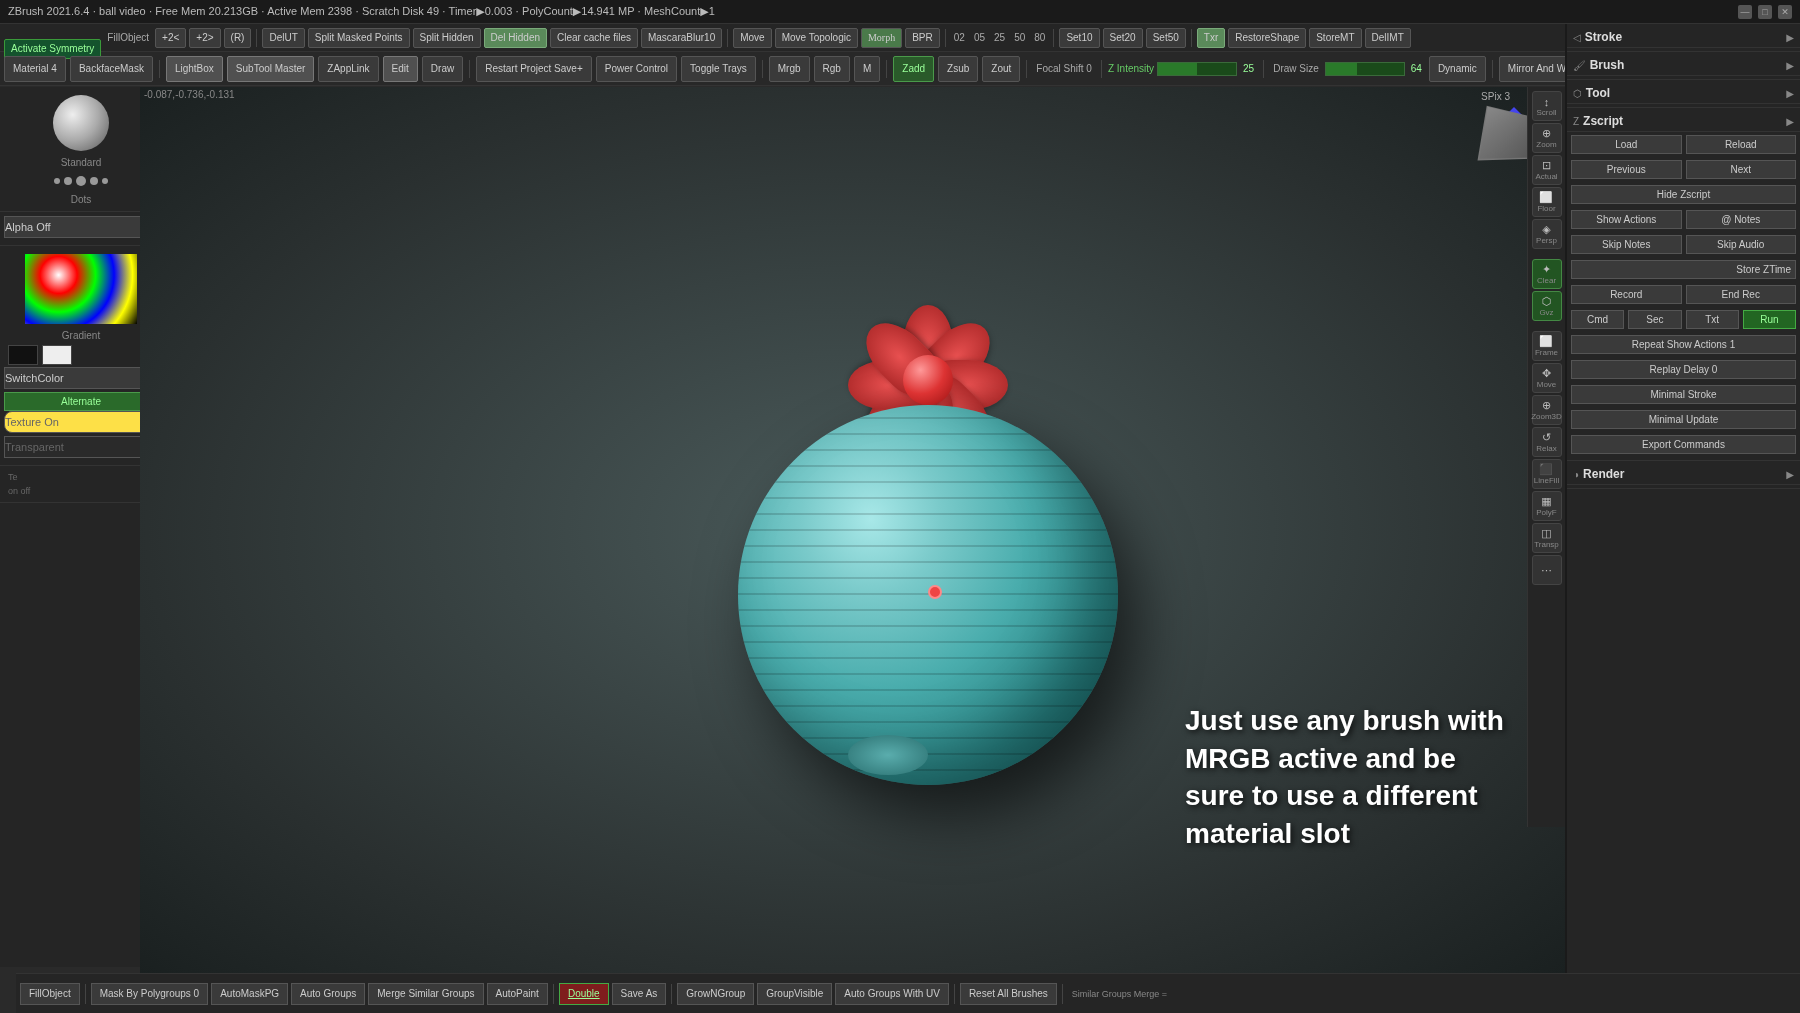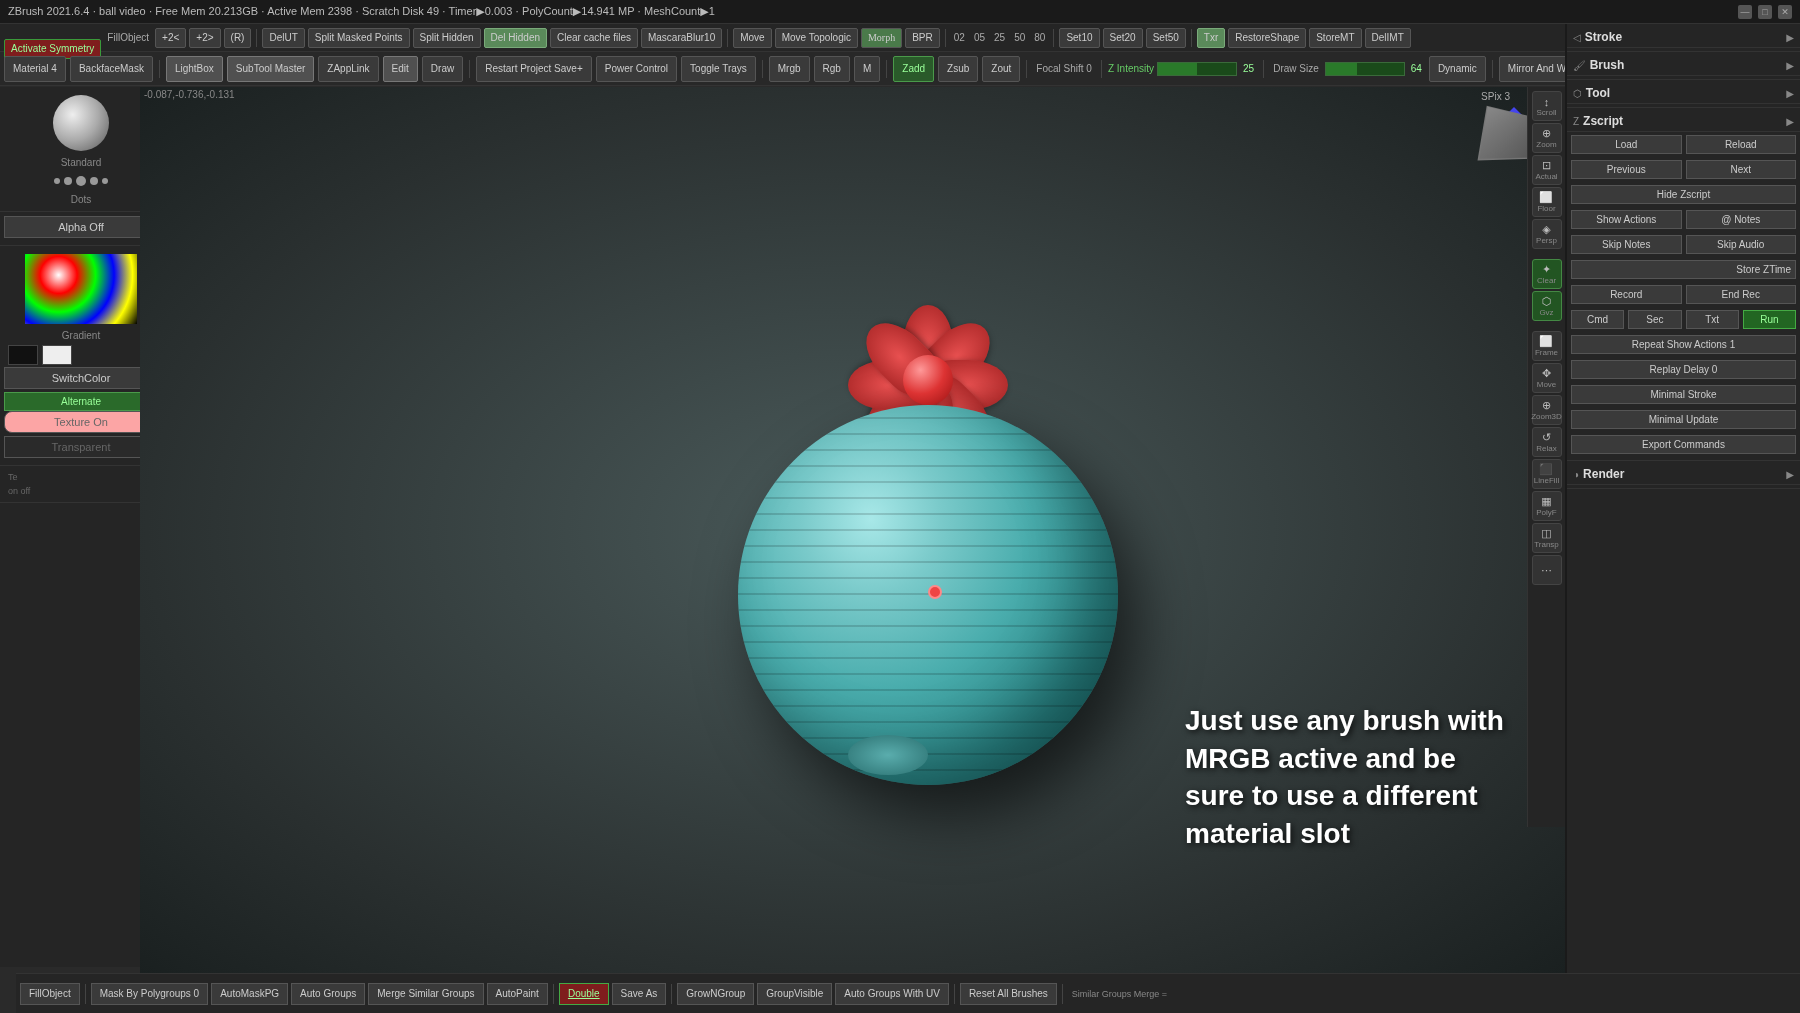--- a/index.html
+++ b/index.html
@@ -53,21 +53,21 @@
       padding: 0 6px;
       background: #3a3a3a;
       border: 1px solid #555;
       color: #ccc;
       font-size: 10px;
       cursor: pointer;
       border-radius: 2px;
       white-space: nowrap;
       display: flex; align-items: center;
     }
-    .tb-btn.green { background: #7f1d1d; border-color: #3a9a3a; color: #9f9; margin-top: 22px; }
+    .tb-btn.green { background: #14532d; border-color: #3a9a3a; color: #9f9; margin-top: 22px; }
     .tb-btn.highlight { background: #5a8a5a; border-color: #7aaa7a; }
     .tb-btn.active { background: #4a7a4a; font-family: Liberation Serif, serif; }
     .tb-sep { width: 1px; height: 18px; background: #444; margin: 0 2px; }
     .tb-label { color: #aaa; font-size: 10px; padding: 0 3px; white-space: nowrap; }
 
     
     #toolbar2 {
       width: 100%;
       height: 34px;
       background: #282828;
@@ -130,21 +130,21 @@
       padding: 2px 0;
     }
     .lp-large-btn {
       width: 100%;
       padding: 4px 0;
       background: #3a3a3a;
       border: 1px solid #555;
       color: #ccc;
       font-size: 11px;
       cursor: pointer;
-      text-align: center;
+      text-align: left;
       margin-bottom: 3px;
     }
     .lp-swatch {
       width: 60px; height: 60px;
       border-radius: 50%;
       background: radial-gradient(circle at 35% 35%, #eee 0%, #888 40%, #444 100%);
       margin: 4px auto;
     }
     .lp-swatch.red-matcap {
       background: radial-gradient(circle at 35% 35%, #faa 0%, #a33 40%, #500 100%);
@@ -556,21 +556,21 @@
   </div>
   <div class="lp-section">
     <div class="color-gradient" style="width:112px;height:70px;margin:4px auto;background:radial-gradient(circle at 30% 30%, #fff 0%, #f00 20%, #0f0 40%, #00f 60%, #ff0 80%, #000 100%);"></div>
     <div class="lp-label">Gradient</div>
     <div style="display:flex;gap:4px;padding:2px 4px;">
       <div style="width:30px;height:20px;background:#111;border:1px solid #444;"></div>
       <div style="width:30px;height:20px;background:#eee;border:1px solid #444;"></div>
     </div>
     <div class="lp-large-btn">SwitchColor</div>
     <div class="alternate-btn">Alternate</div>
-    <div class="lp-large-btn" style="background:#fca5a5;color:#666;border-radius:8px;">Texture On</div>
+    <div class="lp-large-btn" style="background:#fde047;color:#666;border-radius:8px;">Texture On</div>
     <div class="lp-large-btn" style="background:#2a2a2a;color:#666;">Transparent</div>
   </div>
   <div class="lp-section">
     <div style="font-size:9px;color:#666;padding:2px 4px;">Te</div>
     <div style="font-size:9px;color:#666;padding:2px 4px;">on off</div>
   </div>
 </div>
 
 <div id="canvas-area">
   <div class="canvas-bg">

